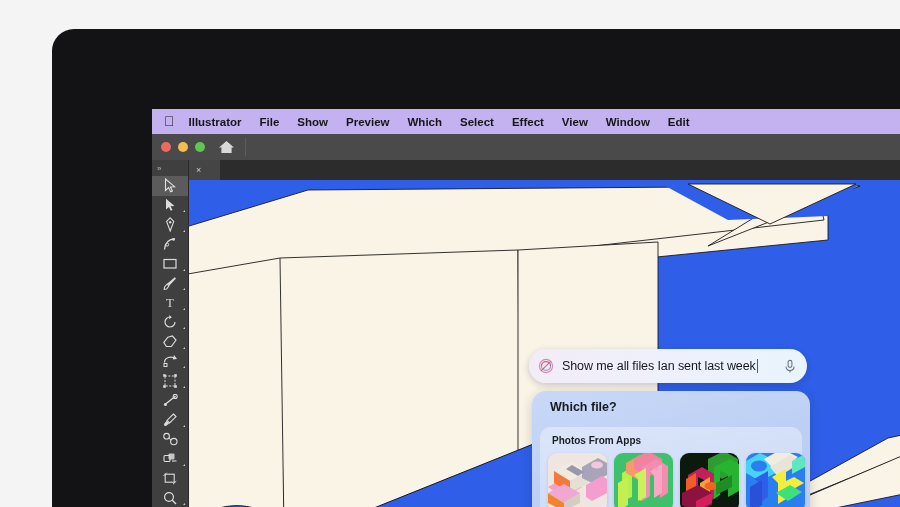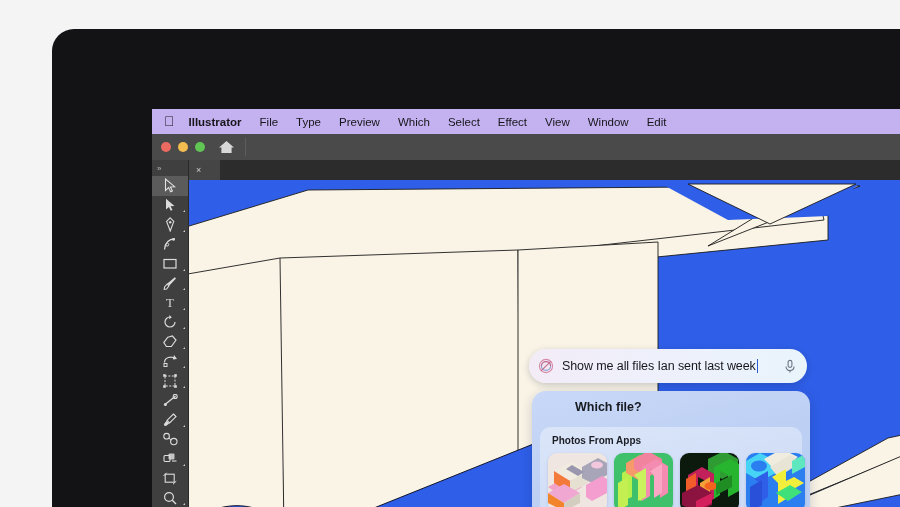--- a/index.html
+++ b/index.html
@@ -63,20 +63,21 @@
   #menubar .apple-logo {
     font-size: 14px;
     line-height: 1;
     margin-right: 14px;
     position: relative;
     top: -1px;
   }
   #menubar .mi {
     margin-right: 18px;
     white-space: nowrap;
+    font-weight: bold;
   }
   #menubar .mi.app-name {
     font-weight: bold;
   }
 
   
   #titlebar {
     position: absolute;
     left: 0; top: 25px;
     width: 100%;
@@ -260,21 +261,20 @@
     overflow: hidden;
     z-index: 28;
   }
   #panel-question {
     position: absolute;
     left: 18px;
     top: 9px;
     font-size: 12.5px;
     font-weight: bold;
     color: #171a20;
-    margin-left: 25px;
   }
 
   #photos-card {
     position: absolute;
     left: 8px;
     top: 36px;
     width: 262px;
     height: 125px;
     border-radius: 11px;
     background: linear-gradient(170deg, rgba(228,236,250,0.72) 0%, rgba(206,220,246,0.62) 100%);
@@ -312,21 +312,21 @@
 <div id="stage">
 
   <div id="device">
 
     <div id="app-window">
 
       <div id="menubar">
         <span class="apple-logo"></span>
         <span class="mi app-name">Illustrator</span>
         <span class="mi">File</span>
-        <span class="mi">Type</span>
+        <span class="mi">Show</span>
         <span class="mi">Preview</span>
         <span class="mi">Which</span>
         <span class="mi">Select</span>
         <span class="mi">Effect</span>
         <span class="mi">View</span>
         <span class="mi">Window</span>
         <span class="mi">Edit</span>
       </div>
 
       <div id="titlebar">

